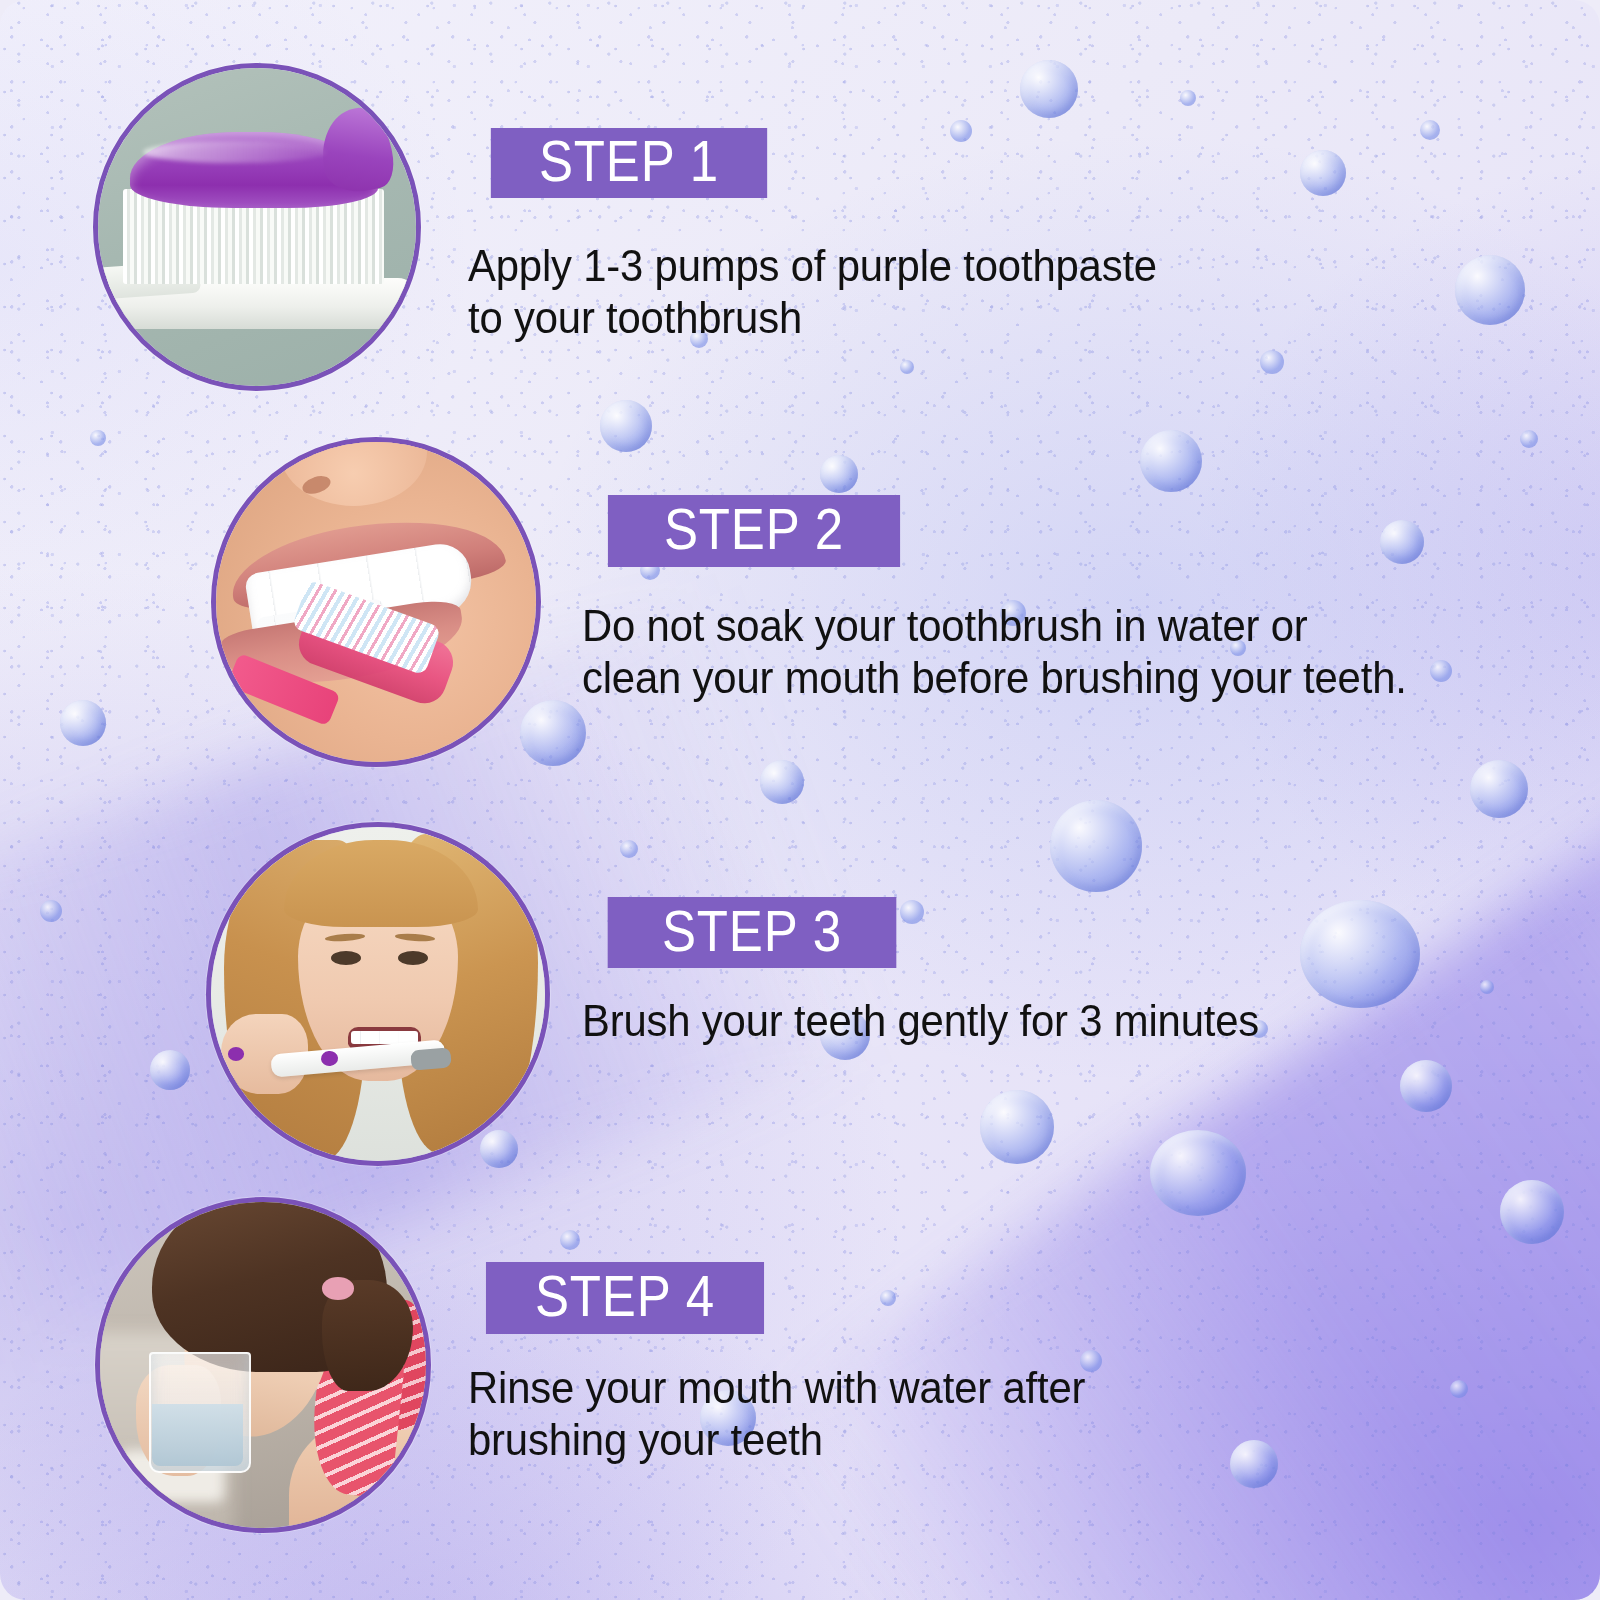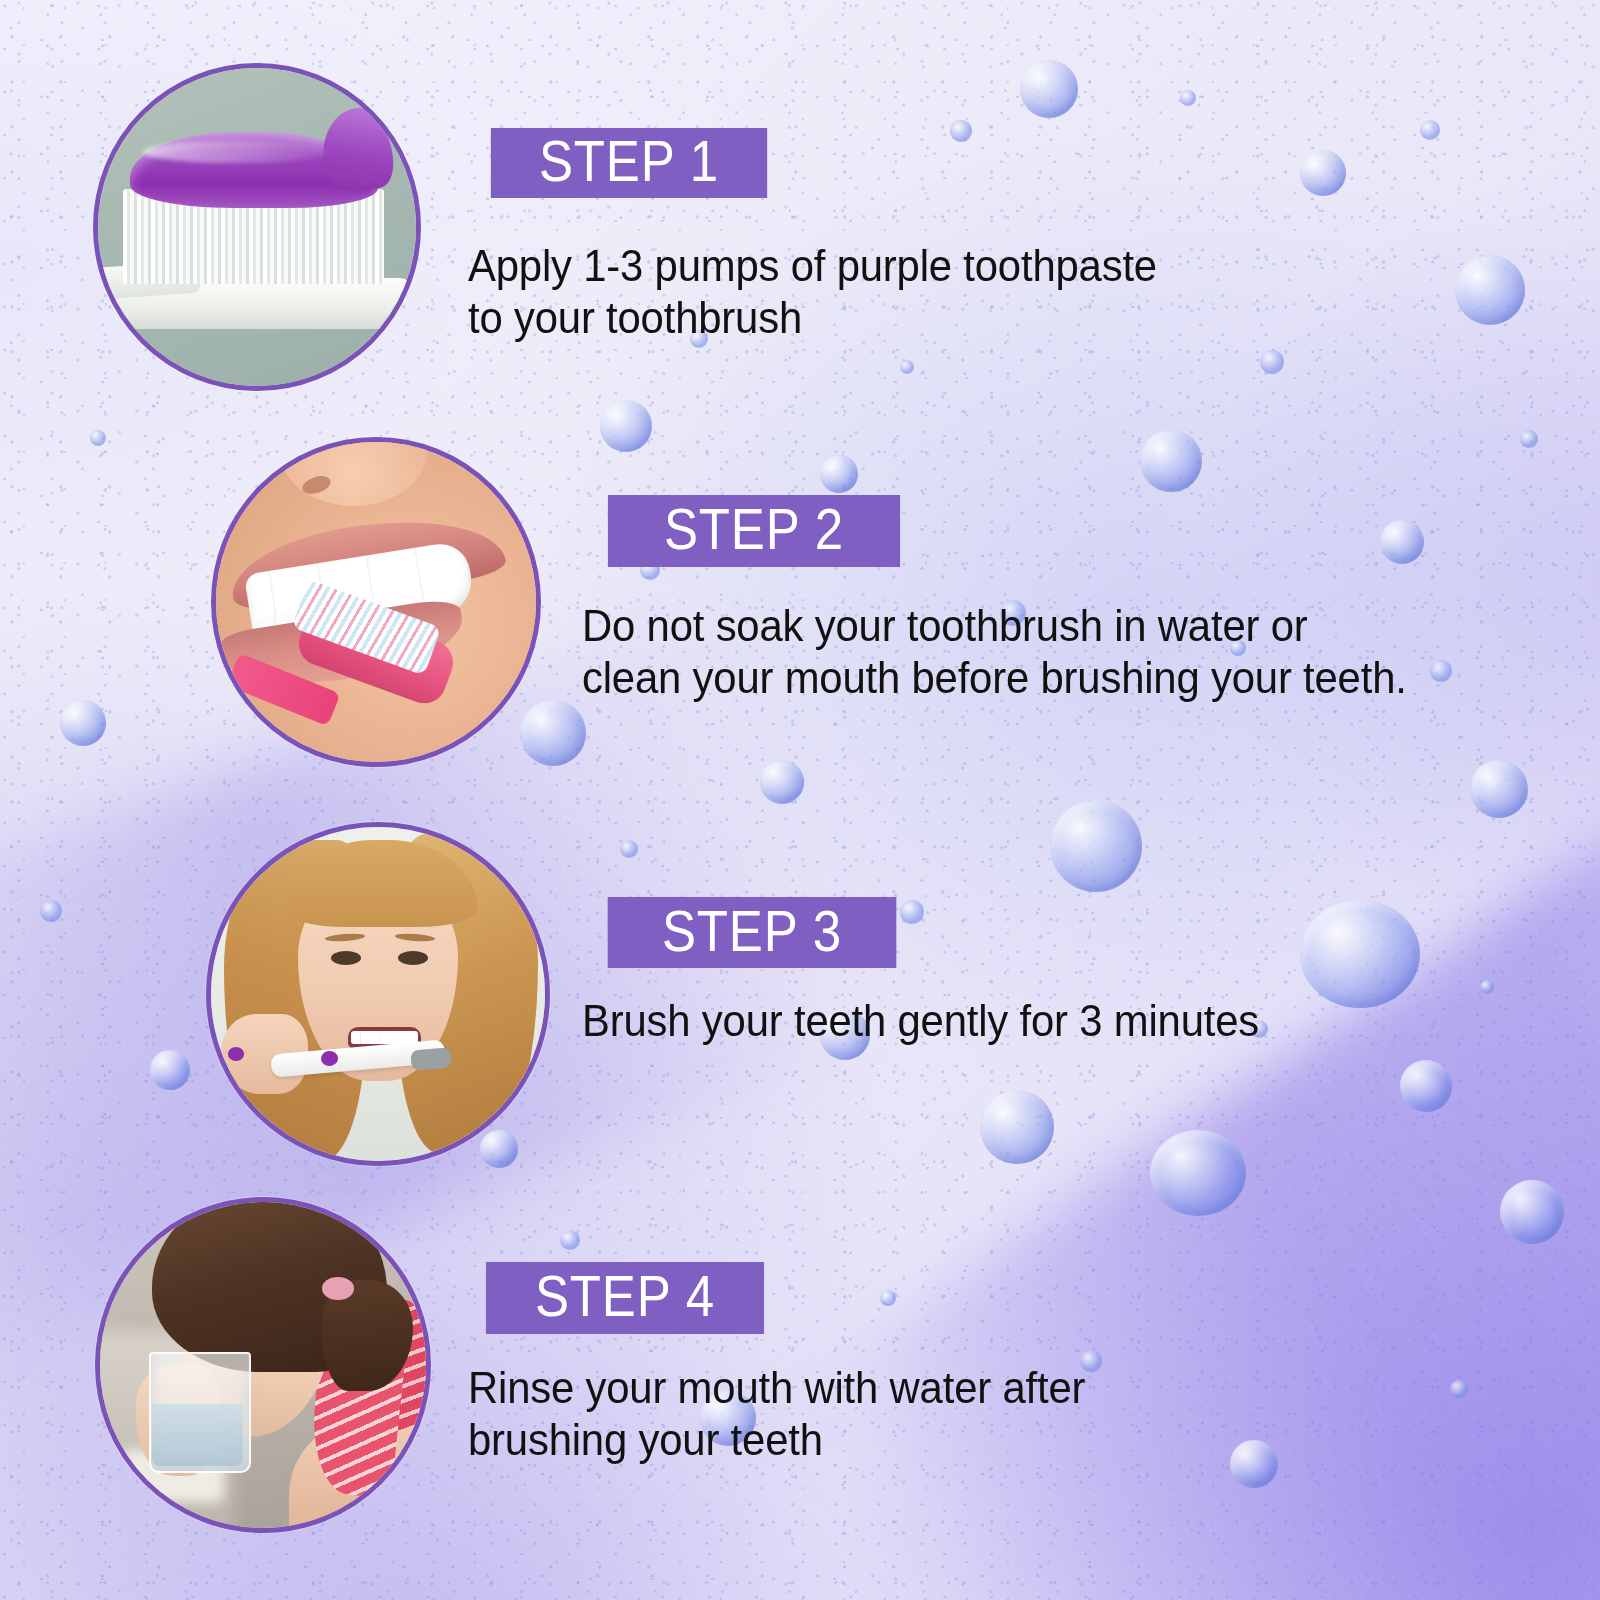--- a/index.html
+++ b/index.html
@@ -1,21 +1,21 @@
 <!DOCTYPE html>
 <html><head>
 <meta charset="utf-8">
 <style>
   html,body{margin:0;padding:0;}
   body{
     width:1600px;height:1600px;overflow:hidden;
     font-family:"Liberation Sans","DejaVu Sans",sans-serif;
     background:#eeecf8;
   }
-  .canvas{position:relative;width:1600px;height:1600px;overflow:hidden;}
+  .canvas{position:relative;width:1600px;height:1600px;overflow:hidden;border-radius:26px;}
 
   
   .bg{position:absolute;inset:0;background:#efeefa;}
   .bg-wash{
     position:absolute;inset:-10%;
     background:
       radial-gradient(ellipse 70% 55% at 12% 72%, rgba(128,110,225,.30), rgba(128,110,225,0) 62%),
       radial-gradient(ellipse 60% 48% at 88% 88%, rgba(122,100,228,.42), rgba(122,100,228,0) 60%),
       radial-gradient(ellipse 52% 40% at 68% 40%, rgba(120,140,235,.20), rgba(120,140,235,0) 62%),
       radial-gradient(ellipse 40% 34% at 96% 38%, rgba(130,118,230,.22), rgba(130,118,230,0) 64%),

